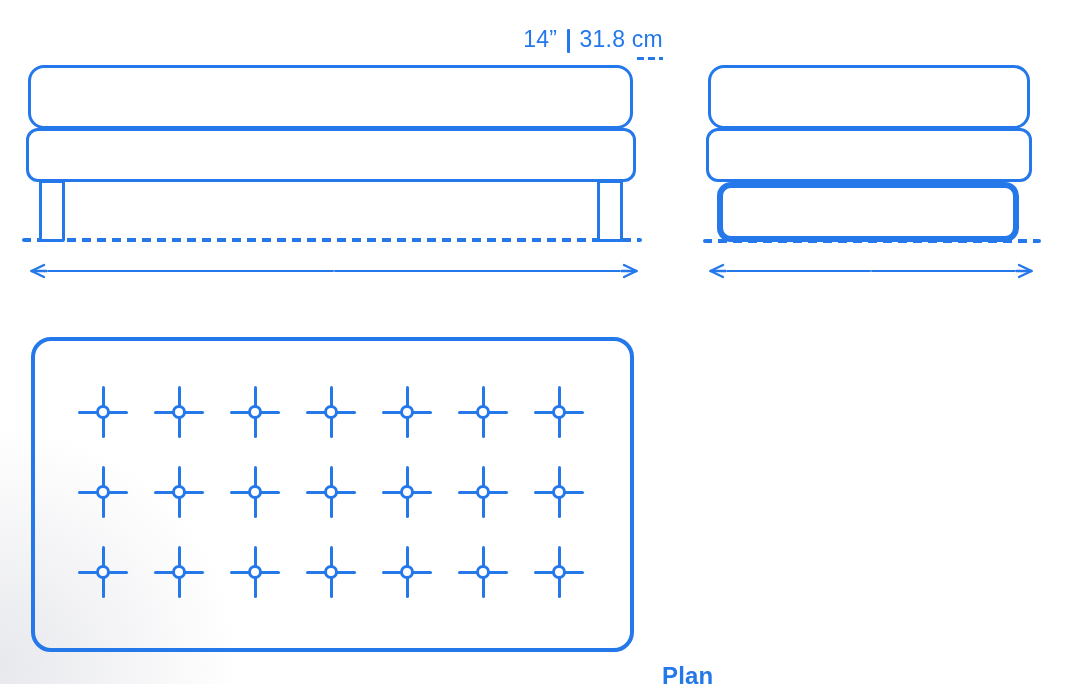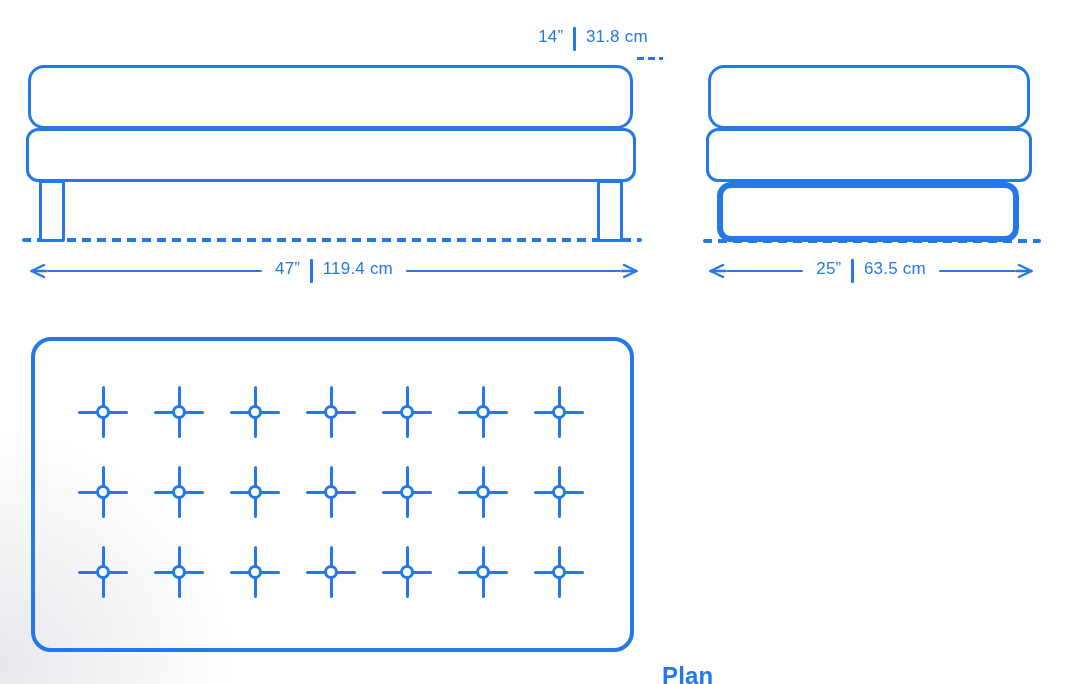--- a/index.html
+++ b/index.html
@@ -56,23 +56,23 @@
   
   .dim-row {
     height: 28px;
     display: flex; align-items: center;
   }
   .dim-row-front { left: 27px;  top: 257px; width: 614px; }
   .dim-row-side  { left: 706px; top: 257px; width: 330px; }
   .dim-line { flex: 1; height: 2.6px; background: var(--blue); border-radius: 2px; }
   .dim-arrow { color: var(--blue); flex: 0 0 auto; display: block; }
   .dim-text {
-    display: flex; align-items: flex-start;
+    display: flex; align-items: flex-end;
     padding: 0 13px;
-    font-size: 17px; color: var(--blue);
+    font-size: 23px; color: var(--blue);
     white-space: nowrap; letter-spacing: 0.2px;
   }
   .dim-sep {
     width: 2.5px; height: 24px;
     background: var(--blue);
     margin: 0 10px; border-radius: 1px;
   }
 
   
   .plan-outline {
@@ -124,50 +124,40 @@
   <div class="abs outline band-front"></div>
   <div class="abs outline leg-left"></div>
   <div class="abs outline leg-right"></div>
 
   <div class="abs dim-row dim-row-front">
     <svg class="dim-arrow" width="20" height="20" viewBox="0 0 20 20">
       <path d="M17 4 L4.5 10 L17 16" fill="none" stroke="currentColor" stroke-width="2.4" stroke-linecap="round" stroke-linejoin="round"></path>
       <line x1="4.5" y1="10" x2="20" y2="10" stroke="currentColor" stroke-width="2.4" stroke-linecap="round"></line>
     </svg>
     <div class="dim-line"></div>
-    <span class="dim-text">
-      <span>47”</span>
-      <span class="dim-sep"></span>
-      <span>119.4 cm</span>
-    </span>
     <div class="dim-line"></div>
     <svg class="dim-arrow" width="20" height="20" viewBox="0 0 20 20">
       <path d="M3 4 L15.5 10 L3 16" fill="none" stroke="currentColor" stroke-width="2.4" stroke-linecap="round" stroke-linejoin="round"></path>
       <line x1="0" y1="10" x2="15.5" y2="10" stroke="currentColor" stroke-width="2.4" stroke-linecap="round"></line>
     </svg>
   </div>
 </div>
 
 <div>
   <div class="abs ground ground-side"></div>
   <div class="abs outline cushion-top-side"></div>
   <div class="abs outline band-side"></div>
   <div class="abs outline base-side"></div>
 
   <div class="abs dim-row dim-row-side">
     <svg class="dim-arrow" width="20" height="20" viewBox="0 0 20 20">
       <path d="M17 4 L4.5 10 L17 16" fill="none" stroke="currentColor" stroke-width="2.4" stroke-linecap="round" stroke-linejoin="round"></path>
       <line x1="4.5" y1="10" x2="20" y2="10" stroke="currentColor" stroke-width="2.4" stroke-linecap="round"></line>
     </svg>
     <div class="dim-line"></div>
-    <span class="dim-text">
-      <span>25”</span>
-      <span class="dim-sep"></span>
-      <span>63.5 cm</span>
-    </span>
     <div class="dim-line"></div>
     <svg class="dim-arrow" width="20" height="20" viewBox="0 0 20 20">
       <path d="M3 4 L15.5 10 L3 16" fill="none" stroke="currentColor" stroke-width="2.4" stroke-linecap="round" stroke-linejoin="round"></path>
       <line x1="0" y1="10" x2="15.5" y2="10" stroke="currentColor" stroke-width="2.4" stroke-linecap="round"></line>
     </svg>
   </div>
 </div>
 
 <div>
   <div class="abs plan-outline"></div>

